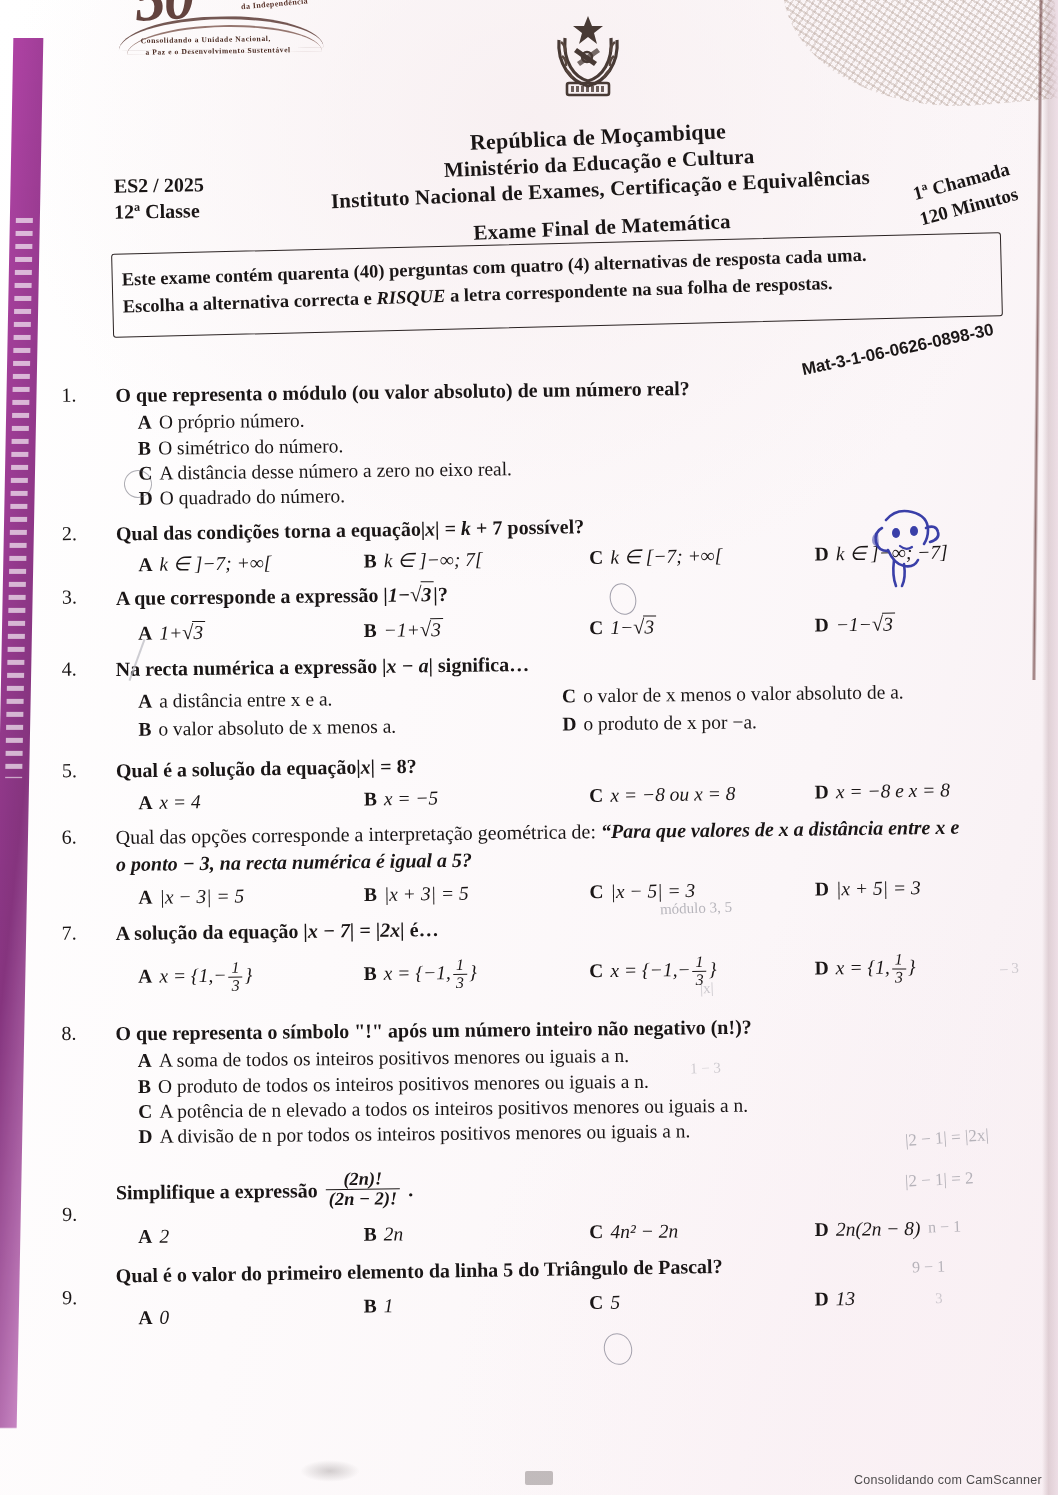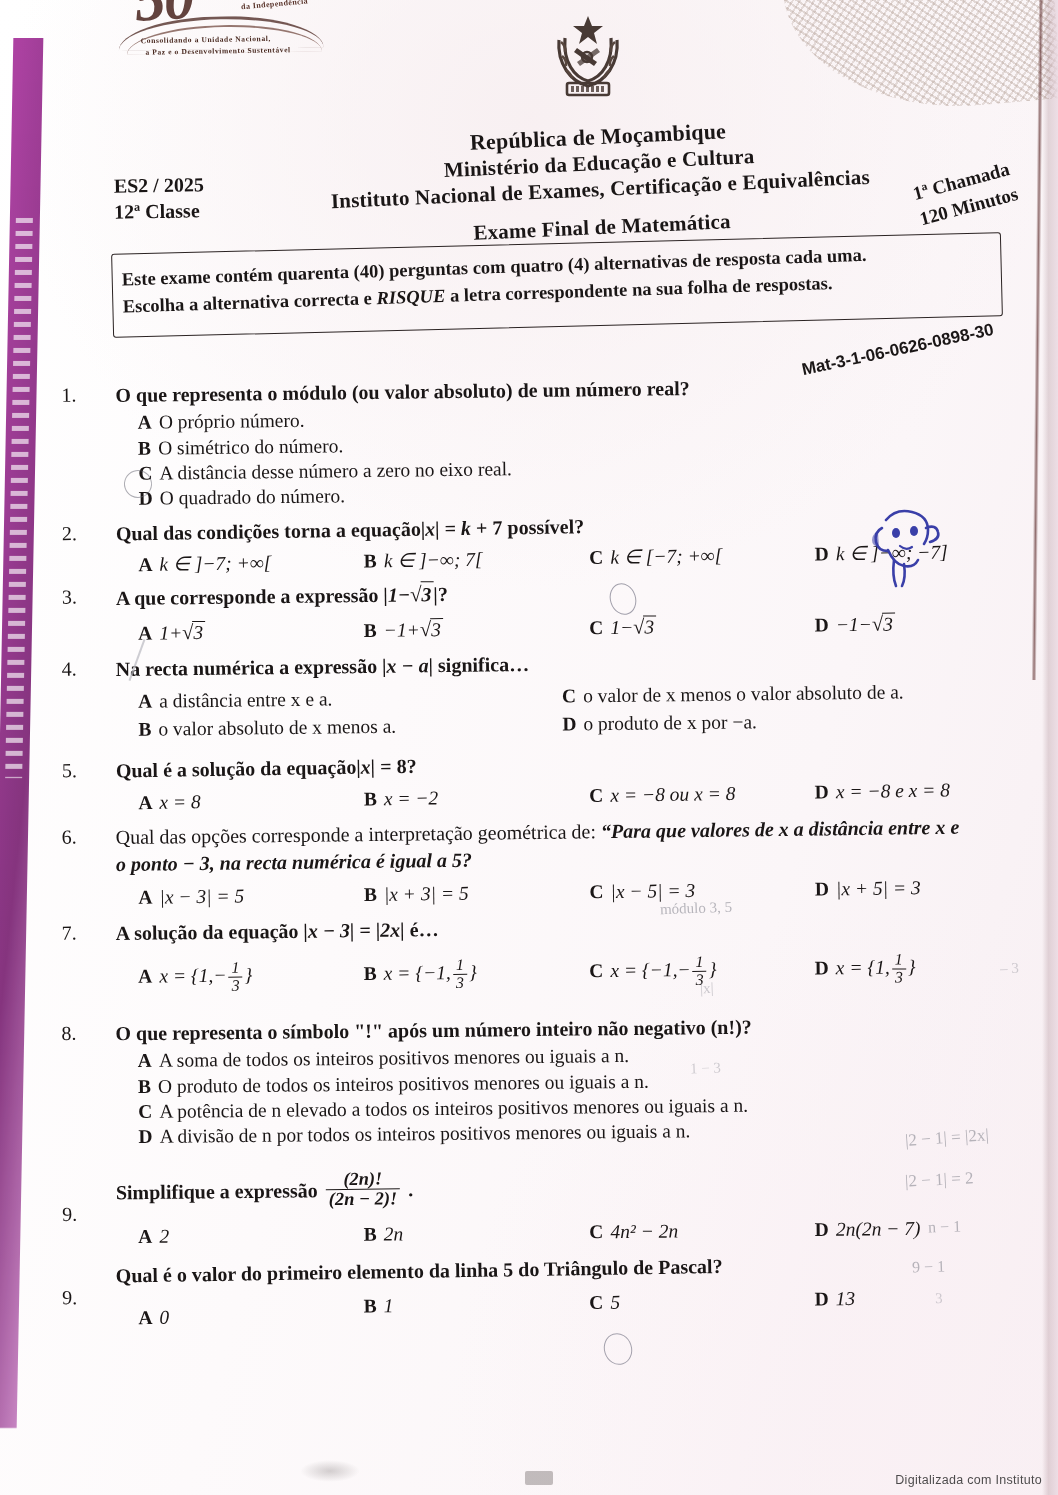--- a/index.html
+++ b/index.html
@@ -465,22 +465,22 @@
           <div class="opt"><span class="ol">D</span><span>o produto de x por −a.</span></div>
         </div>
       </div>
     </div>
 
     <div class="q tilt2" style="margin-top:14px;">
       <div class="qnum">5.</div>
       <div class="qbody">
         <div class="qtext">Qual é a solução da equação<span class="mathi">|x|</span> = 8?</div>
         <div class="opts-row" style="margin-top:10px;">
-          <div class="opt"><span class="ol">A</span><span class="mathi">x = 8</span></div>
-          <div class="opt"><span class="ol">B</span><span class="mathi">x = −2</span></div>
+          <div class="opt"><span class="ol">A</span><span class="mathi">x = 4</span></div>
+          <div class="opt"><span class="ol">B</span><span class="mathi">x = −5</span></div>
           <div class="opt"><span class="ol">C</span><span class="mathi">x = −8 ou x = 8</span></div>
           <div class="opt"><span class="ol">D</span><span class="mathi">x = −8 e x = 8</span></div>
         </div>
       </div>
     </div>
 
     <div class="q tilt1" style="margin-top:12px;">
       <div class="qnum">6.</div>
       <div class="qbody">
         <div class="qtext" style="font-weight:normal;"><span>Qual das opções corresponde a interpretação geométrica de: </span><i style="font-weight:bold;">“Para que valores de x a distância entre x e</i></div>
@@ -490,21 +490,21 @@
           <div class="opt"><span class="ol">B</span><span class="mathi">|x + 3| = 5</span></div>
           <div class="opt"><span class="ol">C</span><span class="mathi">|x − 5| = 3</span></div>
           <div class="opt"><span class="ol">D</span><span class="mathi">|x + 5| = 3</span></div>
         </div>
       </div>
     </div>
 
     <div class="q tilt1" style="margin-top:12px;">
       <div class="qnum">7.</div>
       <div class="qbody">
-        <div class="qtext">A solução da equação <span class="mathi">|x − 3|</span> = <span class="mathi">|2x|</span> é…</div>
+        <div class="qtext">A solução da equação <span class="mathi">|x − 7|</span> = <span class="mathi">|2x|</span> é…</div>
         <div class="opts-row" style="margin-top:16px;">
           <div class="opt"><span class="ol">A</span><span class="mathi">x = {<span>1,</span><span>−</span><span class="frac">
                   <span class="num">1</span>
                   <span class="den">3</span>
                 </span>}</span></div>
           <div class="opt"><span class="ol">B</span><span class="mathi">x = {<span>−1,</span><span></span><span class="frac">
                   <span class="num">1</span>
                   <span class="den">3</span>
                 </span>}</span></div>
           <div class="opt"><span class="ol">C</span><span class="mathi">x = {<span>−1,</span><span>−</span><span class="frac">
@@ -540,21 +540,21 @@
           <span class="frac" style="font-size:0.92em;">
             <span class="num mathi">(2n)!</span>
             <span class="den mathi">(2n − 2)!</span>
           </span>
             <span>.</span>
         </div>
         <div class="opts-row" style="margin-top:14px;">
           <div class="opt"><span class="ol">A</span><span class="mathi">2</span></div>
           <div class="opt"><span class="ol">B</span><span class="mathi">2n</span></div>
           <div class="opt"><span class="ol">C</span><span class="mathi">4n² − 2n</span></div>
-          <div class="opt"><span class="ol">D</span><span class="mathi">2n(2n − 7)</span></div>
+          <div class="opt"><span class="ol">D</span><span class="mathi">2n(2n − 8)</span></div>
         </div>
       </div>
     </div>
 
     <div class="q tilt2" style="margin-top:14px;">
       <div class="qnum" style="top:22px;">9.</div>
       <div class="qbody">
         <div class="qtext">Qual é o valor do primeiro elemento da linha 5 do Triângulo de Pascal?</div>
         <div class="opts-row" style="margin-top:4px;">
           <div class="opt" style="margin-top:16px;"><span class="ol">A</span><span class="mathi">0</span></div>
@@ -594,15 +594,15 @@
   <div class="pencil" style="left:905px; top:1170px; font-size:17px; transform:rotate(-3deg);">|2 − 1| = 2</div>
   <div class="pencil" style="left:928px; top:1218px; font-size:16px;">n − 1</div>
   <div class="pencil" style="left:912px; top:1258px; font-size:16px;">9 − 1</div>
   <div class="pencil" style="left:700px; top:980px; font-size:15px; opacity:0.45;">|x|</div>
   <div class="pencil" style="left:690px; top:1060px; font-size:15px; opacity:0.4;">1 − 3</div>
   <div class="pencil" style="left:935px; top:1290px; font-size:15px; opacity:0.4;">3</div>
   <div class="pencil" style="left:1000px; top:960px; font-size:15px; opacity:0.4;">– 3</div>
 
   <div class="smudge-a"></div>
   <div class="bottom-glyph"></div>
-  <div class="footer-mark">Digitalizada com Instituto</div>
+  <div class="footer-mark">Consolidando com CamScanner</div>
 
 </div>
 
 </body></html>

